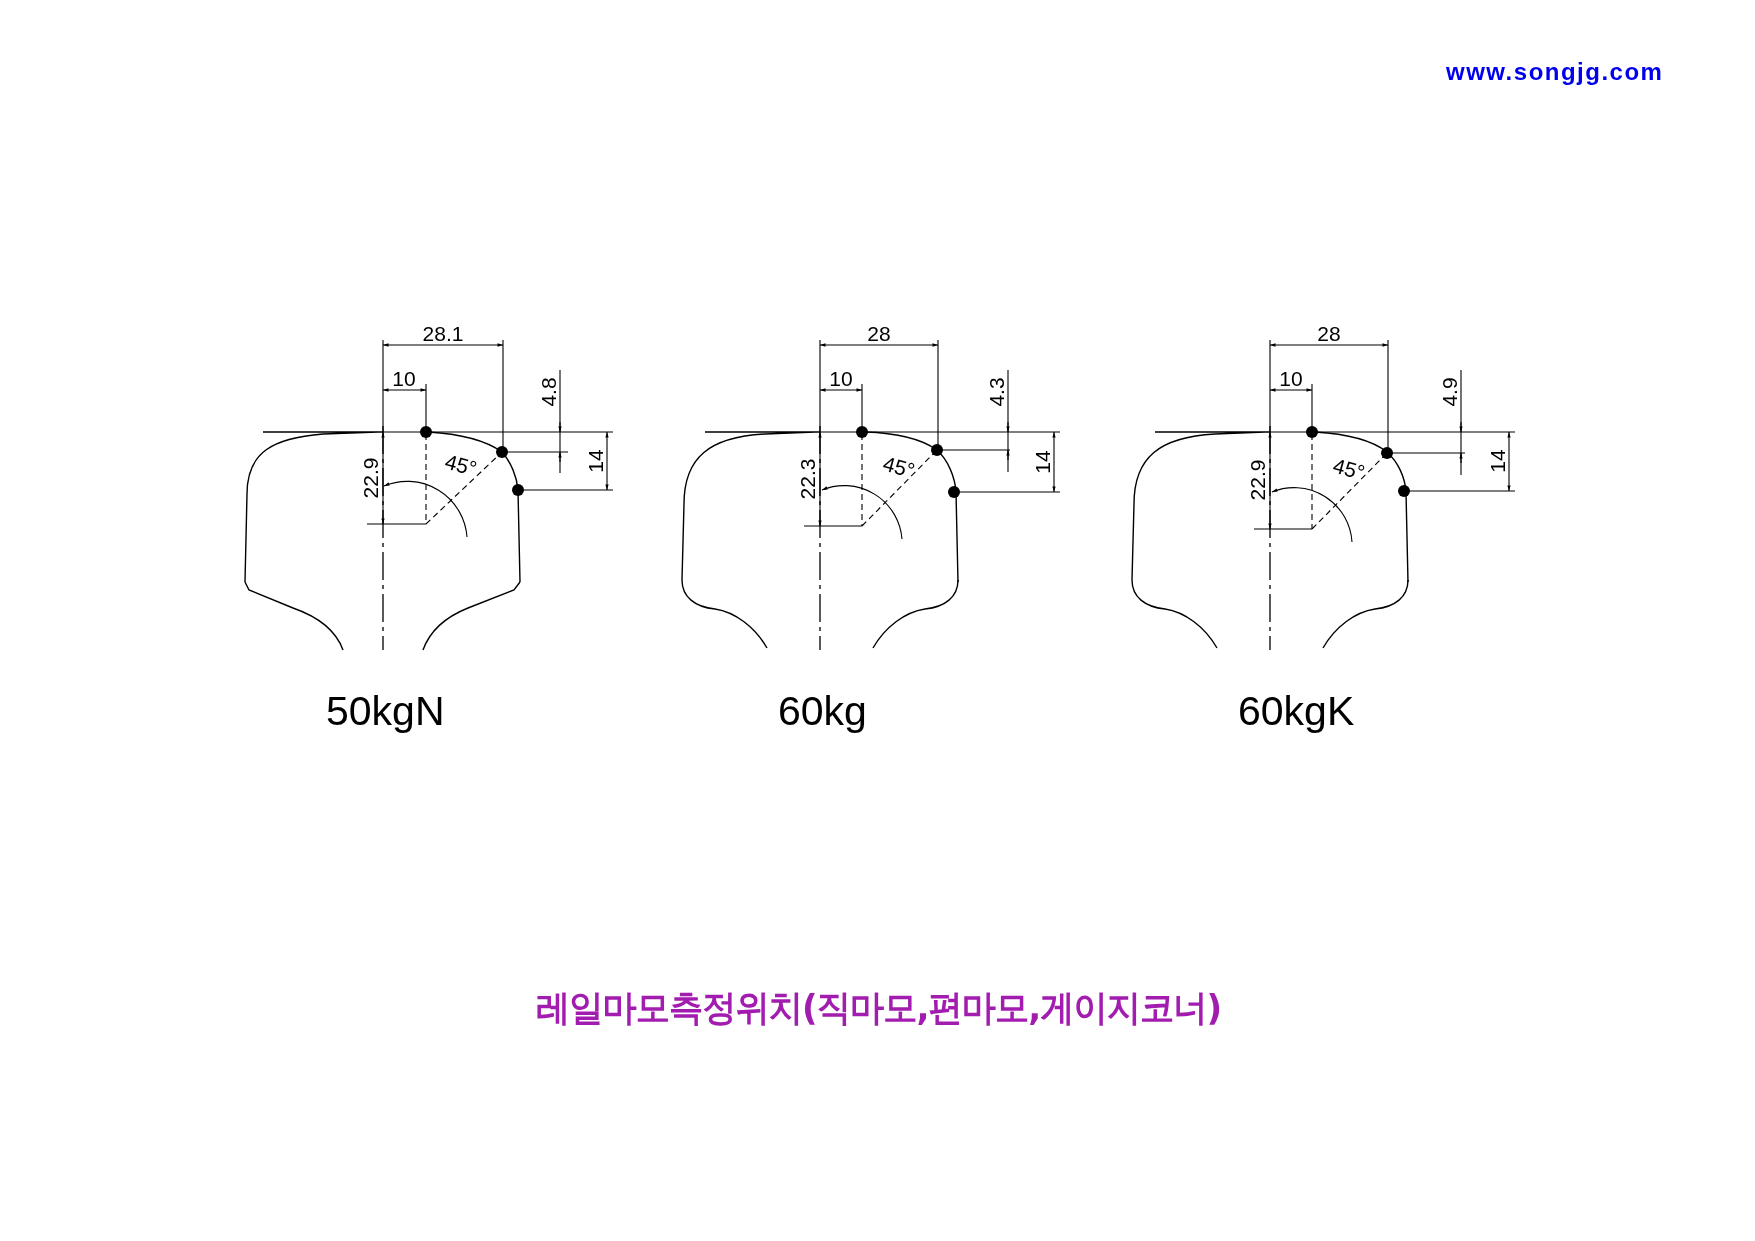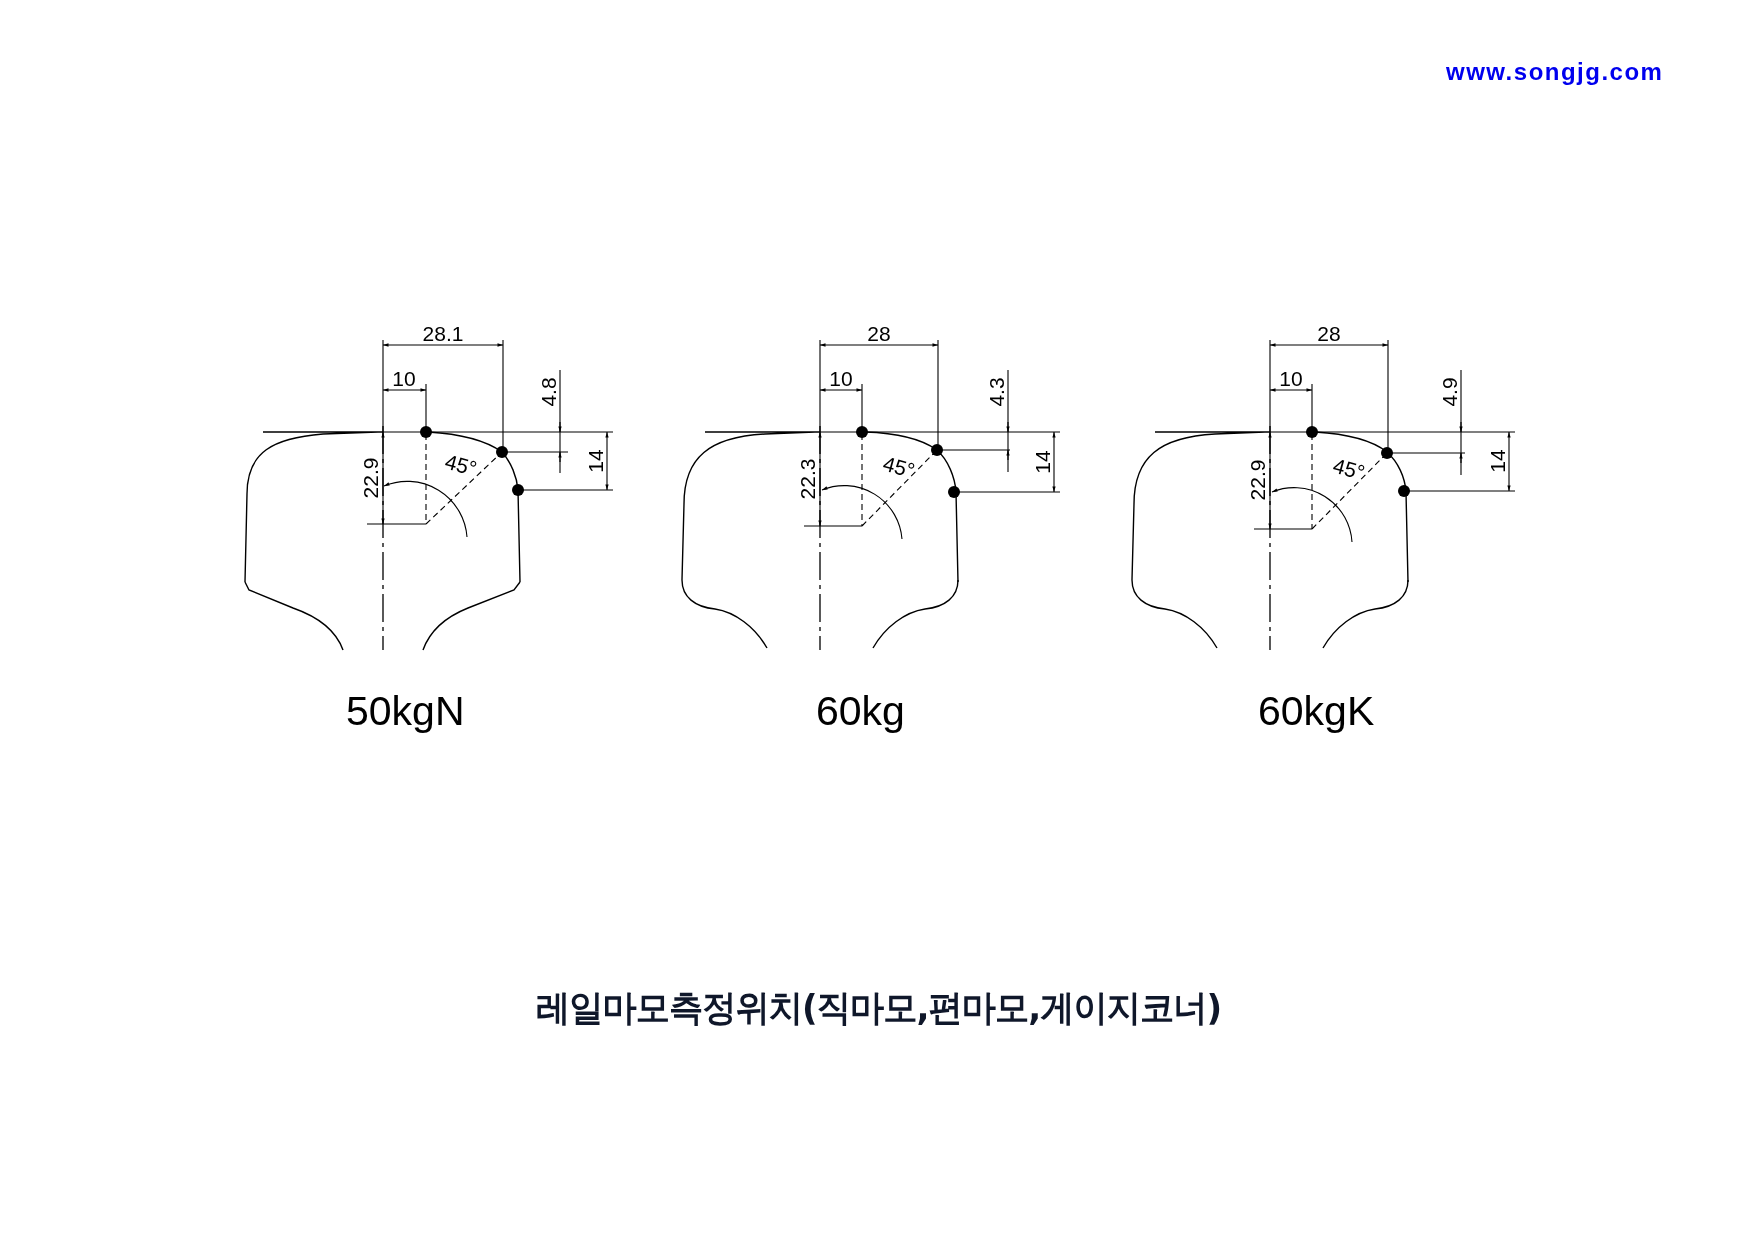--- a/index.html
+++ b/index.html
@@ -1,18 +1,18 @@
 <!DOCTYPE html>
 <html><head>
 <meta charset="utf-8">
 <style>
   html, body { margin: 0; padding: 0; background: #ffffff; }
   body { width: 1755px; height: 1241px; position: relative; overflow: hidden; font-family: "Liberation Sans", "DejaVu Sans", sans-serif; }
   .website { position: absolute; left: 1446px; top: 58px; font-size: 24px; letter-spacing: 1.5px; font-weight: bold; text-align: right; }
-  .rail-label { position: absolute; top: 688px; font-size: 41px; color: #000; font-weight: normal; letter-spacing: 0px; margin-left: 20px; }
+  .rail-label { position: absolute; top: 688px; font-size: 41px; color: #000; font-weight: normal; letter-spacing: 0px; }
   .title { position: absolute; top: 984px; left: 0; width: 1755px; text-align: center; font-size: 36px; font-weight: bold; font-family: "DejaVu Sans", sans-serif; letter-spacing: -1px; }
   .title span { display: inline-block; transform: translateX(1px) scaleX(0.95); }
   svg.drawing { position: absolute; left: 0; top: 0; }
   .ln { stroke: #000; stroke-width: 1.4; fill: none; }
   .thin { stroke: #000; stroke-width: 1.1; fill: none; }
   .dash { stroke: #000; stroke-width: 1.1; fill: none; stroke-dasharray: 6 4; }
   .cl { stroke: #000; stroke-width: 1.3; fill: none; stroke-dasharray: 28 5 4 5; }
   .dimtxt { font-family: "Liberation Sans", "DejaVu Sans", sans-serif; font-size: 21px; fill: #000; }
 </style>
 </head>
@@ -142,16 +142,16 @@
     <text class="dimtxt" transform="translate(187,-40) rotate(-90)" text-anchor="middle">4.9</text>
     <line class="thin" x1="239" y1="0" x2="239" y2="59" marker-start="url(#arr)" marker-end="url(#arr)"></line>
     <text class="dimtxt" transform="translate(235,29) rotate(-90)" text-anchor="middle">14</text>
     <circle cx="42" cy="0" r="6" fill="#000"></circle>
     <circle cx="117" cy="21" r="6" fill="#000"></circle>
     <circle cx="134" cy="59" r="6" fill="#000"></circle>
   </g>
 </svg>
 
 <div class="rail-label" style="left:326px;">50kgN</div>
-<div class="rail-label" style="left:796px;">60kg</div>
+<div class="rail-label" style="left:778px;">60kg</div>
 <div class="rail-label" style="left:1238px;">60kgK</div>
 
-<div class="title" style="color: #0f172a;"><span>레일마모측정위치(직마모,편마모,게이지코너)</span></div>
+<div class="title" style="color: #a21caf;"><span>레일마모측정위치(직마모,편마모,게이지코너)</span></div>
 
 </body></html>

